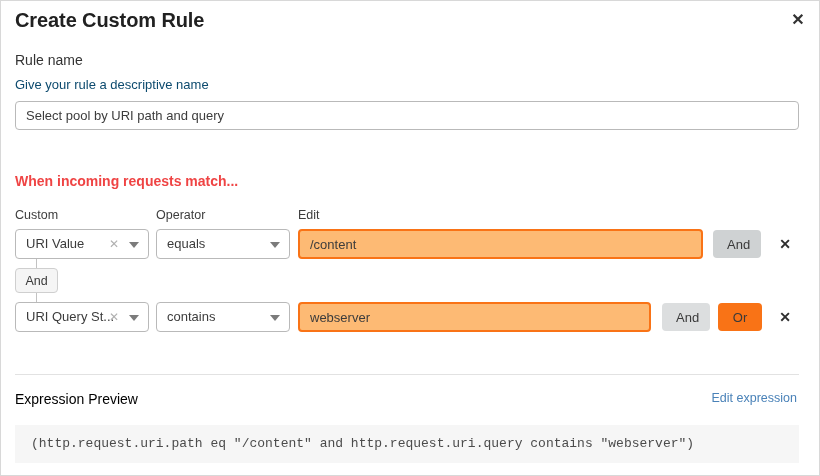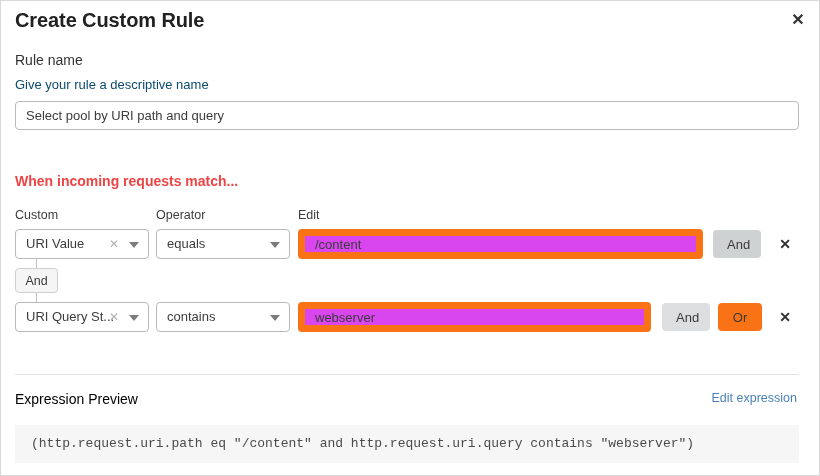--- a/index.html
+++ b/index.html
@@ -153,23 +153,23 @@
   }
 
   .sel-field   { left: 14px;  width: 134px; }
   .sel-op      { left: 155px; width: 134px; }
 
   .value-input {
     position: absolute;
     left: 297px;
     height: 30px;
     box-sizing: border-box;
-    border: 7px solid #f97316;
-    border-radius: 4px;
-    background: #d946ef;
+    border: 2px solid #f97316;
+    border-radius: 4px;
+    background: #fdba74;
     font-family: "Liberation Sans", sans-serif;
     font-size: 13px;
     color: #3c3c3c;
     padding: 0 10px;
     outline: none;
   }
   .value-input.w1 { width: 405px; }
   .value-input.w2 { width: 353px; }
 
   .logic-btn {

